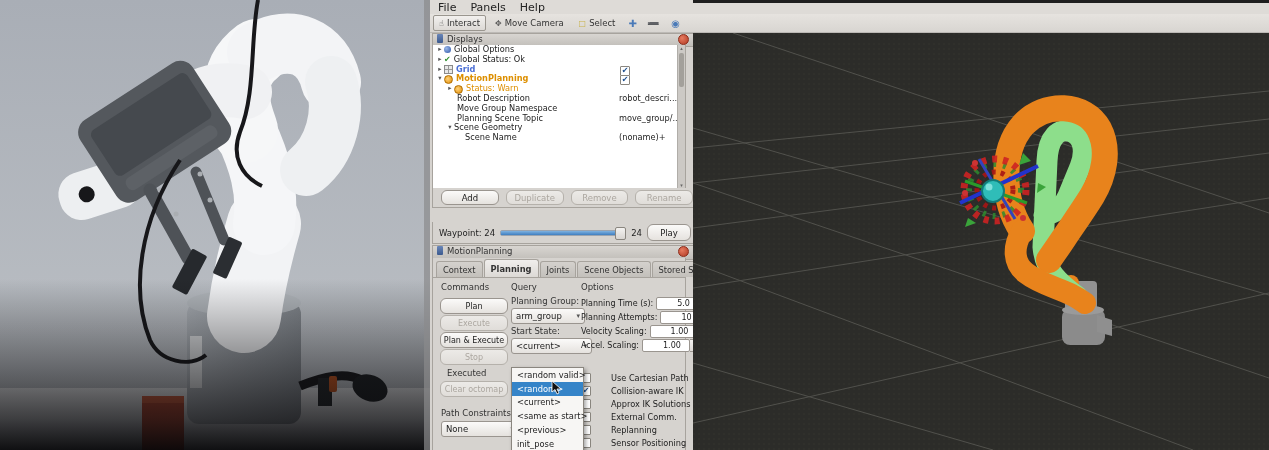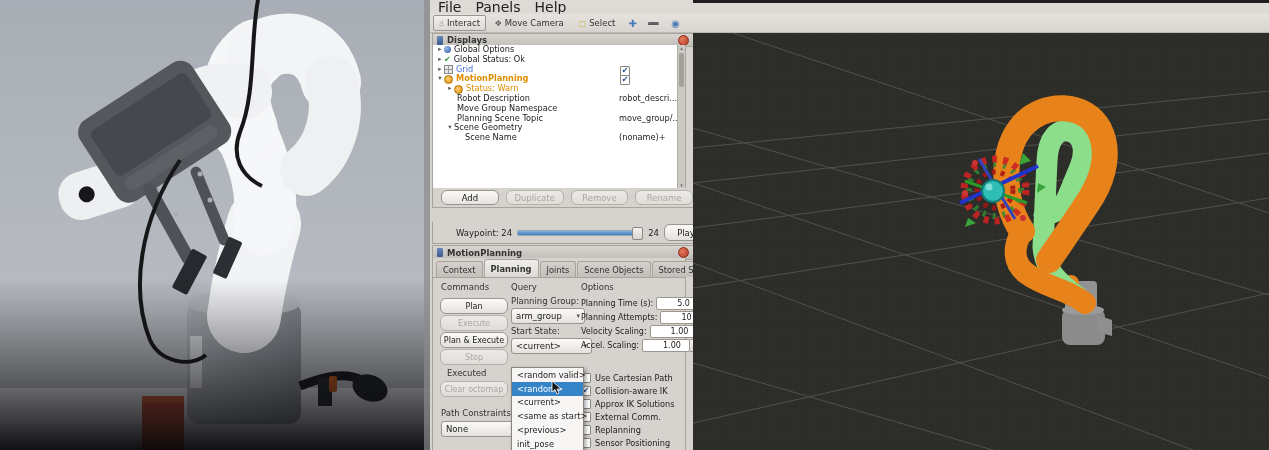--- a/index.html
+++ b/index.html
@@ -2,29 +2,29 @@
 <html style="--accent: #3f7fc1; --sel: #3584c8; --warn: #dd8f00; --link: #4b6fd6; --goal: #e8831c; --start: #8dde8b; --vp-bg: #2c2c29; --vp-grid: #6e6e68;"><head>
 <meta charset="utf-8">
 <style>
   html,body{margin:0;padding:0}
   body{width:1269px;height:450px;position:relative;overflow:hidden;background:#000;
        font-family:"DejaVu Sans",sans-serif;font-size:9px;color:#222;}
   .abs{position:absolute}
   
   #rviz{left:430px;top:0;width:839px;height:450px;background:#d6d3cf}
   #menubar{left:0;top:0;width:839px;height:14px;background:#dedbd7;display:flex;align-items:center;gap:14px;padding-left:8px;border-bottom:1px solid #c4c1bd}
-  .menu-item{font-size:14px;color:#222}
+  .menu-item{font-size:11px;color:#222}
   #toolbar{left:0;top:14px;width:839px;height:18px;background:linear-gradient(#e6e3df,#d8d5d1);display:flex;align-items:center;gap:3px;padding-left:3px;border-bottom:1px solid #bcb9b5}
   .tool-btn{height:14px;display:flex;align-items:center;gap:3px;padding:0 5px;font-size:8.5px;color:#333;border:1px solid transparent;border-radius:2px}
   .tool-btn.selected{background:linear-gradient(#f2f0ee,#dcd9d5);border-color:#9a968f}
   .ticon{font-size:8px;color:#555}
   .blue-tool{color:#4a7ab8;font-size:10px;padding:0 4px}
   .dark-sliver{left:263px;top:0;width:576px;height:3px;background:#1e1e1e}
   
-  .titlebar{background:linear-gradient(#d8d5d1,#c2bfba);border:1px solid #a7a39d;display:flex;align-items:center;gap:4px;padding:0 4px;font-size:8.5px;font-weight:bold;color:#333}
+  .titlebar{background:linear-gradient(#d8d5d1,#c2bfba);border:1px solid #a7a39d;display:flex;align-items:flex-start;gap:4px;padding:0 4px;font-size:8.5px;font-weight:normal;color:#333}
   .closebtn{width:9px;height:9px;border-radius:50%;margin-left:auto;background:radial-gradient(circle at 35% 35%,#e77a5f,#b03a24);border:1px solid #8d2c1a}
   .dock-ico{width:6px;height:9px;background:linear-gradient(#6a86b8,#3c5a8e);border-radius:1px}
   .btn{background:linear-gradient(#fbfaf9,#e5e2de);border:1px solid #9a958f;border-radius:6px;font-size:8.5px;color:#222;display:flex;align-items:center;justify-content:center}
   .btn.disabled{color:#aca7a0;background:linear-gradient(#eceae7,#e0ddd9);border-color:#b5b1ab}
   .combo{background:linear-gradient(#fbfaf9,#e5e2de);border:1px solid #9a958f;border-radius:3px;font-size:8.5px;display:flex;align-items:center;padding:0 4px;justify-content:space-between}
   .combo .arr{font-size:7px;color:#555;margin-left:4px}
   .chk{width:8px;height:8px;border:1px solid #8a867f;background:#fff;border-radius:1px;font-size:8px;line-height:7px;color:#333;text-align:center}
   .chk.on{color:#1d4f8f}
   
   #displays{left:2px;top:33px;width:252px;height:174px}
@@ -33,47 +33,47 @@
   .tw{width:8px;font-size:6.5px;color:#555;text-align:center;flex:none}
   .tico{flex:none;margin-right:3px}
   .i-globe{width:7px;height:7px;border-radius:50%;background:radial-gradient(circle at 35% 35%,#9ab8e8,#2d55a8)}
   .i-check{color:#2f8f2f;font-size:8px;font-weight:bold}
   .i-grid{width:7px;height:7px;border:1px solid #8a8a8a;background:
       linear-gradient(#0000 45%,#999 45%,#999 55%,#0000 55%),
       linear-gradient(90deg,#0000 45%,#999 45%,#999 55%,#0000 55%),#e8e8e8}
   .i-warn{width:7px;height:7px;border-radius:50%;background:radial-gradient(circle at 40% 40%,#ffd27a,#e08a00);border:1px solid #b06e00}
   .tval{position:absolute;left:186px;font-size:8.2px;color:#222}
   .tchk{position:absolute;left:187px;top:1px}
-  .blue-bold{color:var(--link,#4b6fd6);font-weight:normal}
+  .blue-bold{color:var(--link,#4b6fd6);font-weight:bold}
   .orange-bold{color:var(--warn,#dd8f00);font-weight:bold}
   .orange-txt{color:var(--warn,#dd8f00)}
   .vscroll{position:absolute;right:0;top:0;width:7px;height:100%;background:#ccc9c5;border-left:1px solid #b0ada8}
   .vthumb{position:absolute;left:1px;top:8px;width:5px;height:34px;background:#a3a09b;border-radius:2px}
   .sarr{position:absolute;left:0;width:7px;font-size:5px;color:#666;text-align:center}
   #disp-btnrow{left:0;top:155px;width:252px;height:19px;background:#d6d3cf;border:1px solid #a7a39d;border-top:none;display:flex;align-items:center;gap:7px;padding:0 8px}
   #disp-btnrow .btn{flex:1;height:13px}
   
   #traj{left:2px;top:209px;width:252px;height:34px}
-  #traj-body{left:0;top:13px;width:252px;height:21px;background:#d6d3cf;border:1px solid #a7a39d;border-top:none;display:flex;align-items:center;gap:5px;padding:0 23px;font-size:8.5px}
+  #traj-body{left:0;top:13px;width:252px;height:21px;background:#d6d3cf;border:1px solid #a7a39d;border-top:none;display:flex;align-items:center;gap:5px;padding:0 6px;font-size:8.5px}
   .slider{position:relative;height:4px;background:#cfd8e2;border:1px solid #9aa4b0;border-radius:2px;flex:1}
   .slider .fill{position:absolute;left:0;top:0;height:100%;width:94%;background:linear-gradient(#7fb2e0,var(--accent,#3f7fc1))}
   .slider .handle{position:absolute;left:92%;top:-4px;width:9px;height:11px;background:linear-gradient(#f4f2f0,#d8d5d1);border:1px solid #8a867f;border-radius:2px}
   
   #mp{left:2px;top:245px;width:252px;height:205px}
   #mp-body{left:0;top:13px;width:252px;height:192px;background:#d6d3cf;border:1px solid #a7a39d;border-top:none}
   #tabbar{position:absolute;left:0;top:2px;width:250px;height:17px;display:flex;align-items:flex-end;padding-left:3px;border-bottom:1px solid #a7a39d}
   .tab{height:15px;display:flex;align-items:center;padding:0 6px;font-size:8.3px;background:linear-gradient(#d4d1cd,#c3c0bb);border:1px solid #a7a39d;border-bottom:none;border-radius:3px 3px 0 0;margin-right:1px;color:#333;white-space:nowrap}
   .tab.selected{background:linear-gradient(#f0eeec,#dcd9d5);height:17px;font-weight:bold}
   .tab-more{width:11px;height:13px;font-size:6px}
   .mplabel{position:absolute;font-size:8.5px;color:#333;white-space:nowrap}
   .cmdbtn{position:absolute;left:7px;width:66px;height:14px;font-size:8px}
   .spinrow{position:absolute;left:148px;height:12px;display:flex;align-items:center;font-size:8px;white-space:nowrap}
   .spinbox{margin-left:3px;width:26px;height:11px;background:#fff;border:1px solid #9a958f;border-radius:2px;font-size:8px;display:flex;align-items:center;padding-left:20px}
   .spinner{width:9px;height:11px;display:flex;flex-direction:column;align-items:center;justify-content:center;font-size:4.5px;color:#555;background:linear-gradient(#f4f2f0,#ddd9d5);border:1px solid #9a958f;border-left:none;border-radius:0 2px 2px 0;line-height:4.5px}
-  .checkrow{position:absolute;left:148px;display:flex;align-items:flex-start;gap:4px;font-size:8.2px;white-space:nowrap}
+  .checkrow{position:absolute;left:148px;display:flex;align-items:flex-start;gap:20px;font-size:8.2px;white-space:nowrap}
   
   #dropdown{position:absolute;left:78px;top:109px;width:71px;background:#f7f6f4;border:1px solid #8a867f;box-shadow:2px 2px 4px rgba(0,0,0,.35);z-index:5}
   .dd-item{height:13.8px;display:flex;align-items:center;padding:0 5px;font-size:8.3px;color:#222;white-space:nowrap}
   .dd-item.hl{background:var(--sel,#3584c8);color:#fff}
   #cursor{position:absolute;left:118px;top:122px;z-index:6}
   
   #viewport{left:263px;top:33px;width:576px;height:417px;background:var(--vp-bg,#2c2c29)}
 </style>
 </head>
 <body>

